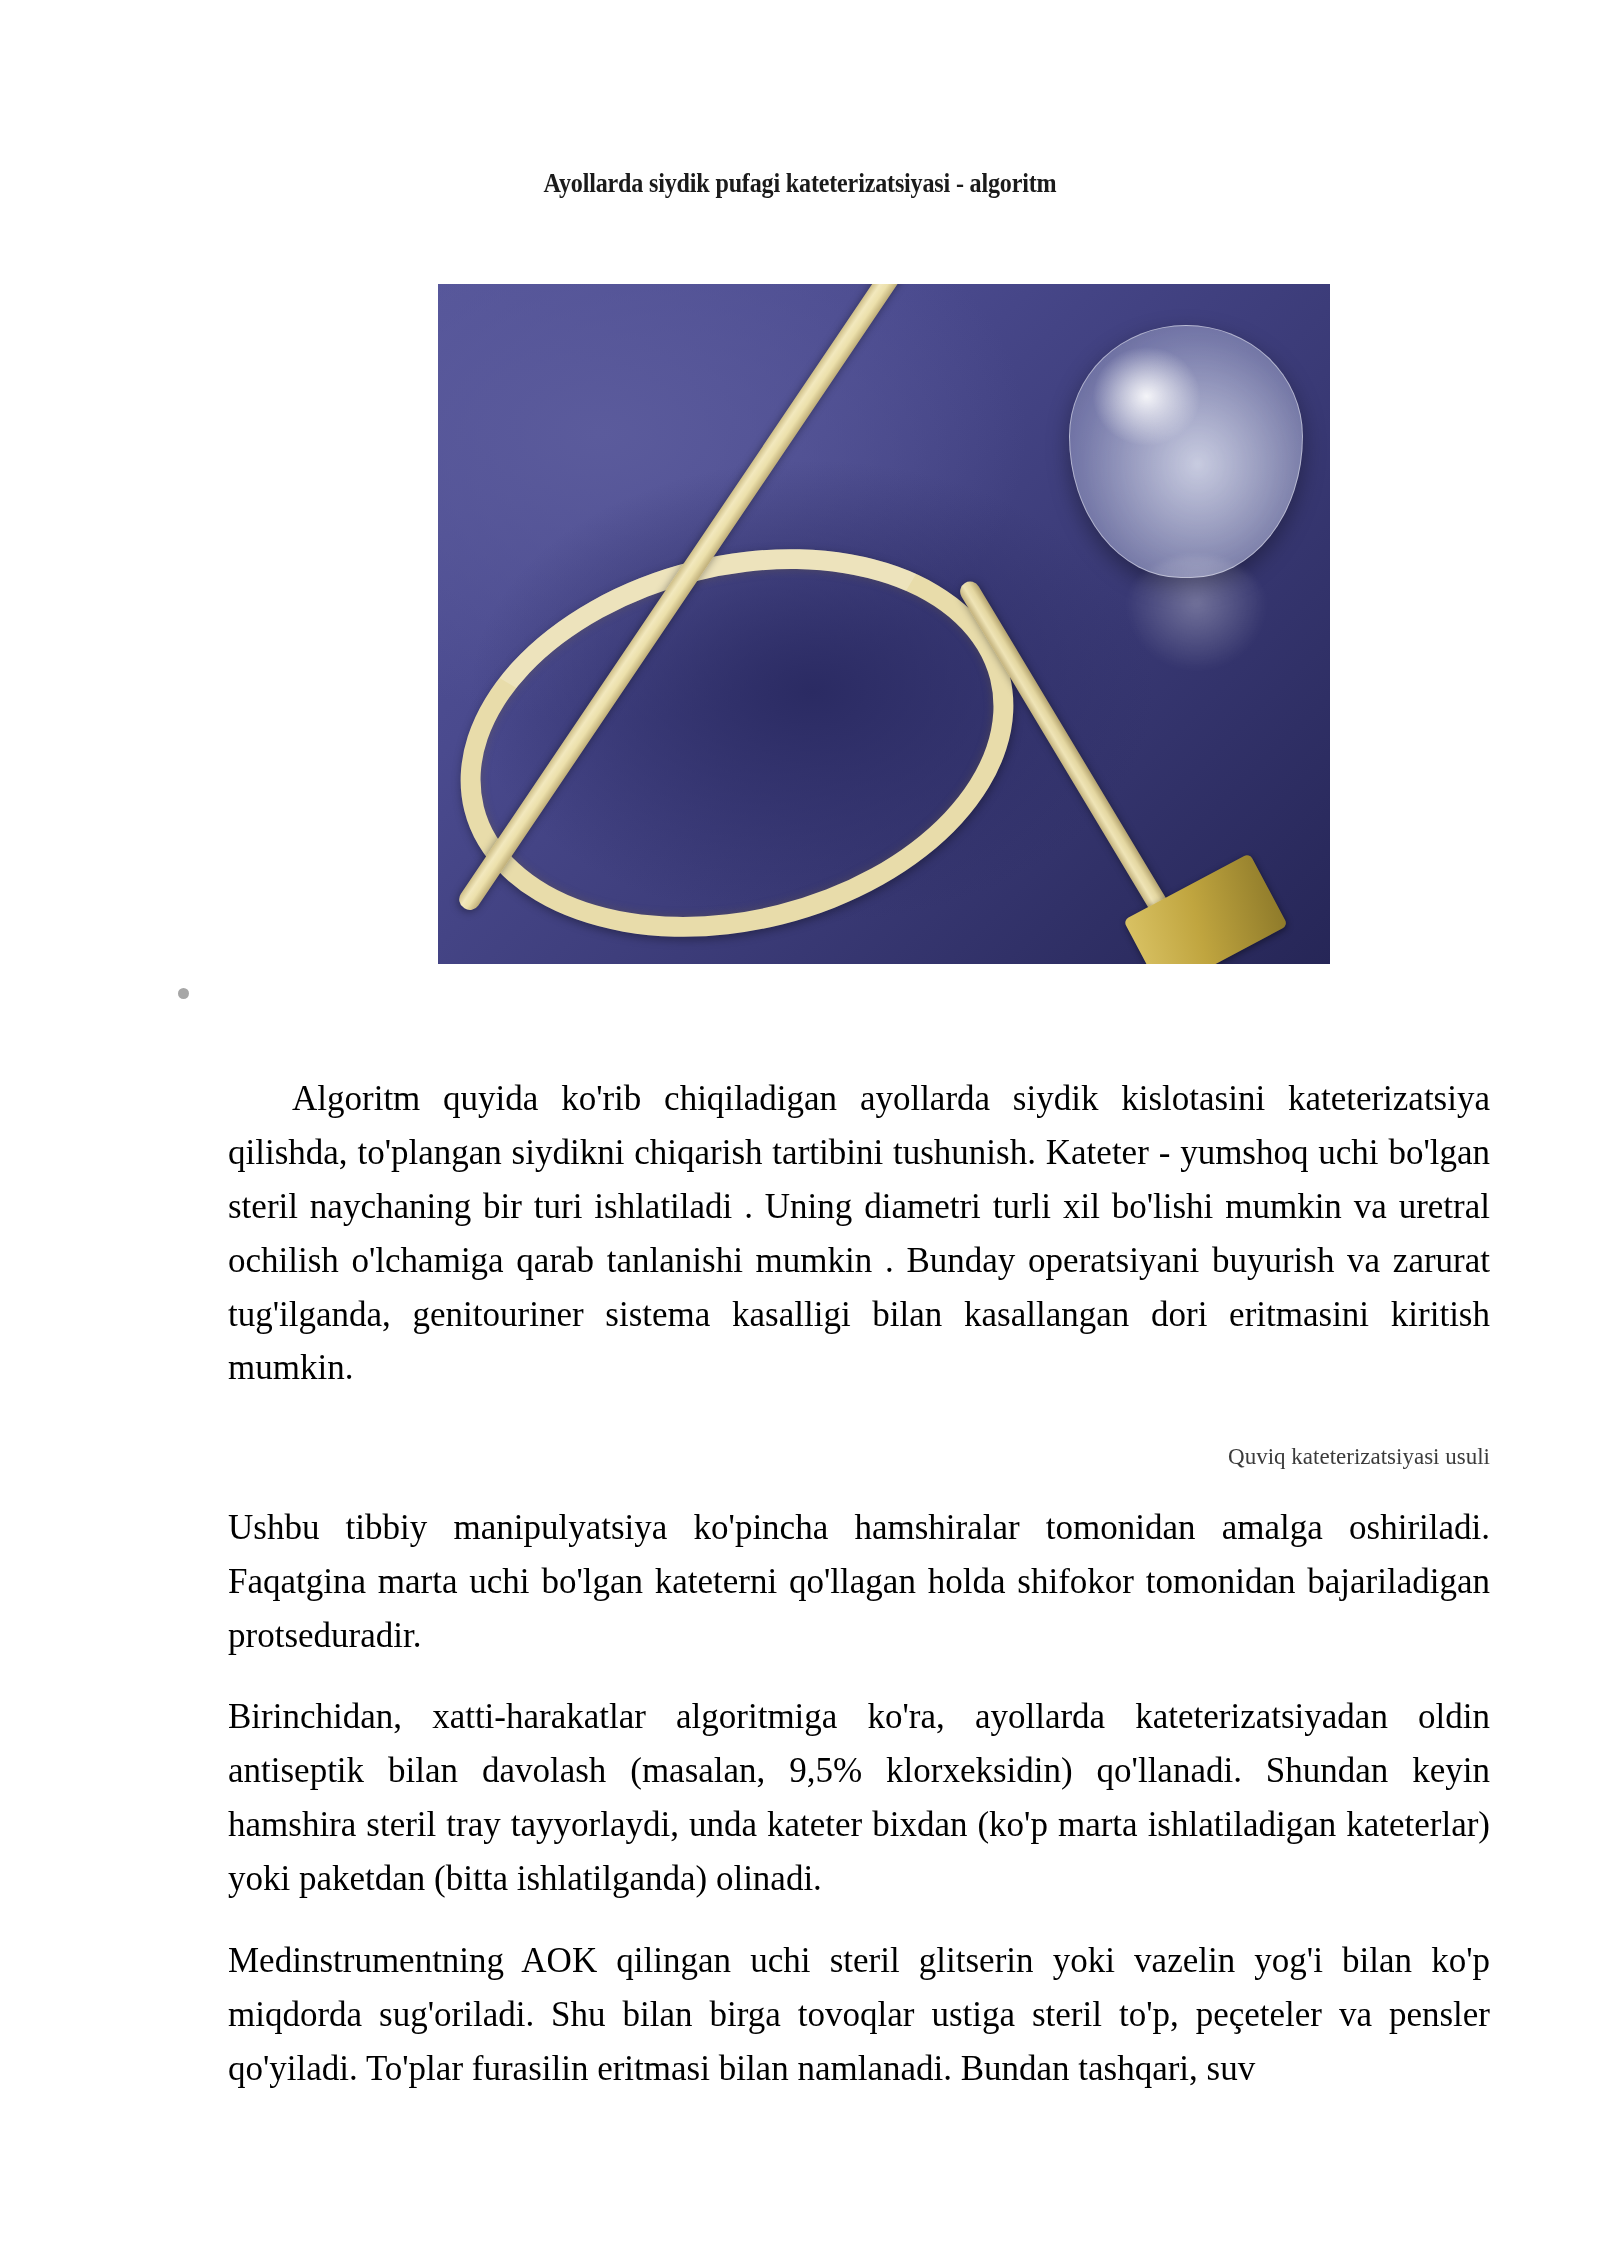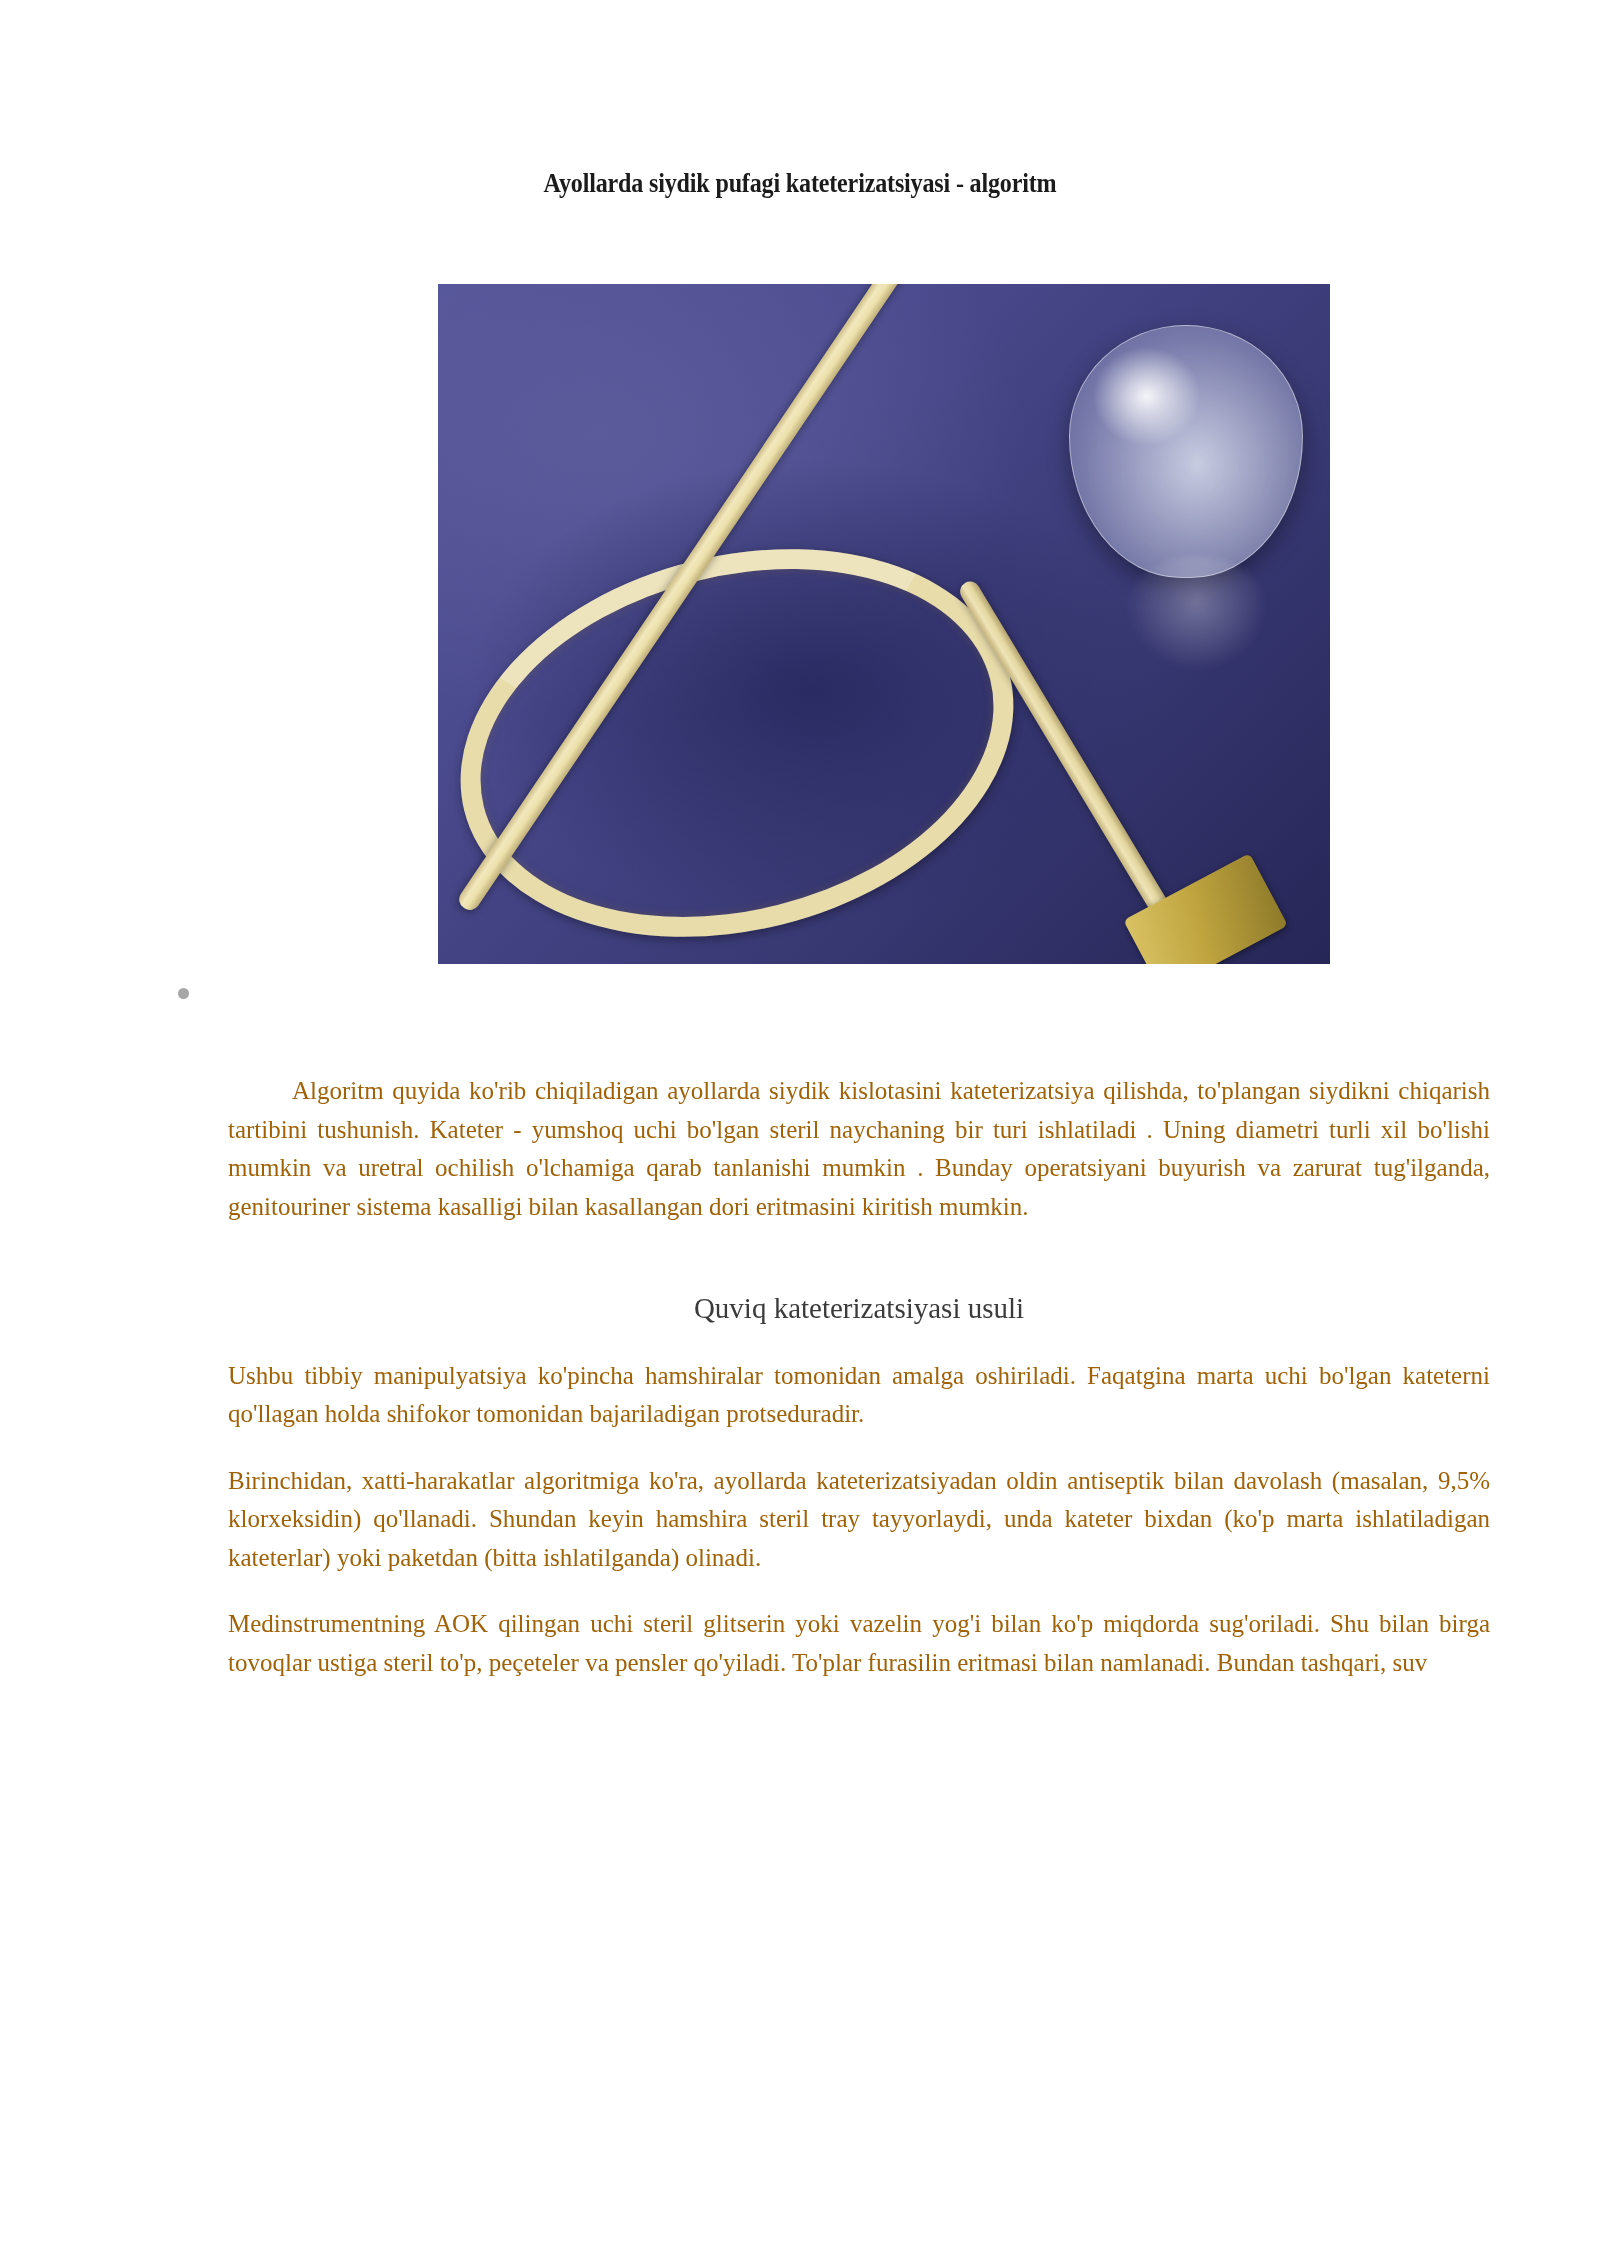--- a/index.html
+++ b/index.html
@@ -166,35 +166,35 @@
 
   
   .body-col {
     position: absolute;
     left: 228px;
     top: 1072px;
     width: 1262px;
   }
   p.para {
     margin: 0 0 28px 0;
-    font-size: 25px;
+    font-size: 35px;
     line-height: 1.54;
     text-align: justify;
     text-justify: inter-word;
-    color: #a16207;
+    color: #000000;
     font-family: "Liberation Serif", "DejaVu Serif", serif;
   }
   p.para.first {
     text-indent: 64px;
   }
   p.heading-line {
-    margin: 16px 0 26px 0;
-    font-size: 29px;
+    margin: 0 0 26px 0;
+    font-size: 23px;
     line-height: 1.54;
-    text-align: center;
+    text-align: right;
     color: #3b3b3b;
   }
   .spacer-small { height: 16px; }
 </style>
 </head>
 <body>
 
 <div class="page">
 
   <h1 class="doc-title">Ayollarda siydik pufagi kateterizatsiyasi - algoritm</h1>

